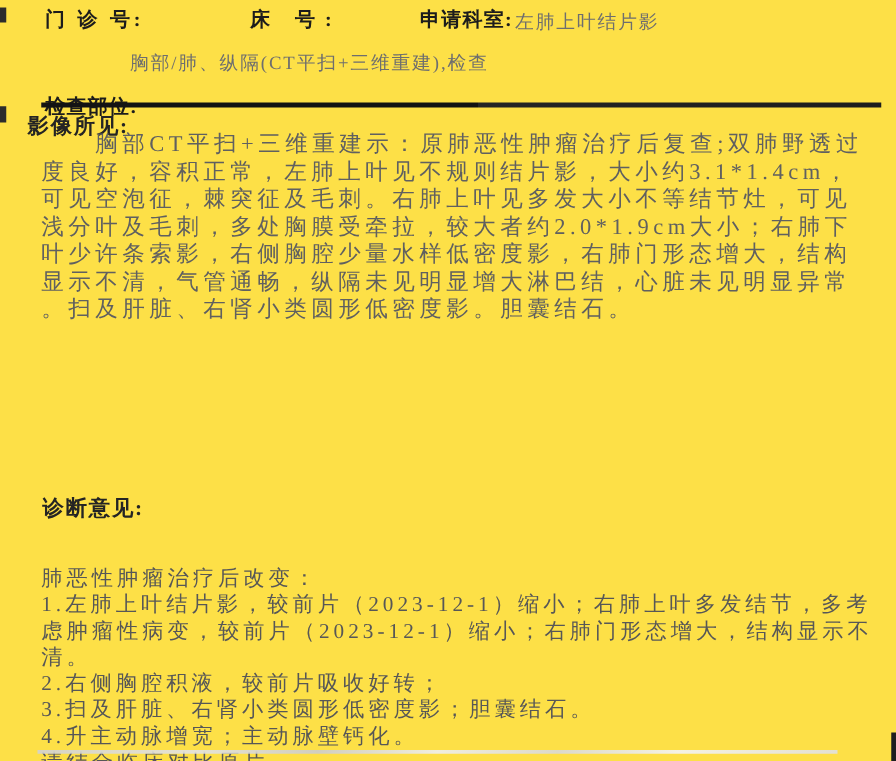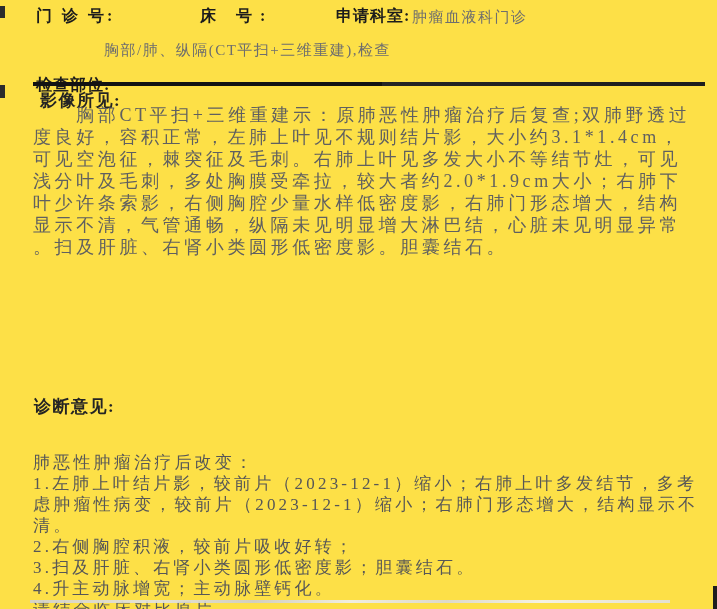--- a/index.html
+++ b/index.html
@@ -48,21 +48,21 @@
   }
   
   .section-title {
     position: absolute;
     font-size: 17px;
     font-weight: bold;
     color: #242424;
     letter-spacing: 1.5px;
     white-space: nowrap;
   }
-  #findings-title  { left: 40px; top: 89px; }
+  #findings-title  { left: 22px; top: 89px; }
   #diagnosis-title { left: 34px; top: 395px; }
   
   .text-block {
     position: absolute;
     left: 33px;
   }
   #findings-body {
     top: 104px;
     font-size: 18px;
     color: #606060;
@@ -101,21 +101,21 @@
   }
 </style>
 </head>
 <body>
 
 <div class="page">
 
   <span class="hdr-label" id="outpatient-label">门 诊 号:</span>
   <span class="hdr-label" id="bed-label">床 号:</span>
   <span class="hdr-label" id="dept-label">申请科室:</span>
-  <span class="hdr-value" id="dept-value">肿瘤血液科门诊</span>
+  <span class="hdr-value" id="dept-value">左肺上叶结片影</span>
 
   <span class="hdr-label" id="site-label">检查部位:</span>
   <span class="hdr-value" id="site-value">胸部/肺、纵隔(CT平扫+三维重建),检查</span>
 
   <div class="divider"></div>
 
   <div class="section-title" id="findings-title">影像所见:</div>
   <div class="text-block" id="findings-body">
       <div class="tline">　　胸部CT平扫+三维重建示：原肺恶性肿瘤治疗后复查;双肺野透过</div>
       <div class="tline">度良好，容积正常，左肺上叶见不规则结片影，大小约3.1*1.4cm，</div>

